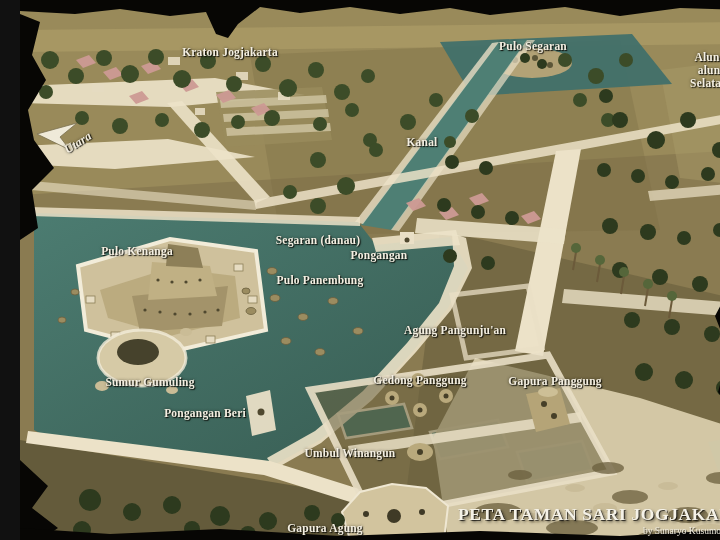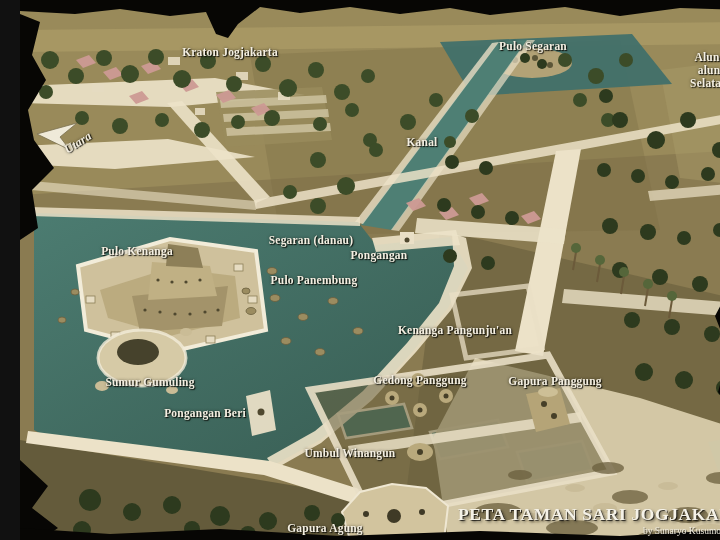--- a/index.html
+++ b/index.html
@@ -332,25 +332,25 @@
     <polygon points="17,134 57,123 40,137 50,150" fill="#efead9" stroke="#7a7050" stroke-width=".8"></polygon>
   </svg>
 
   <div class="labels">
     <div class="map-label" style="left:210px;top:52px">Kraton Jogjakarta</div>
     <div class="map-label" style="left:513px;top:46px">Pulo Segaran</div>
     <div class="map-label two-line" style="left:689px;top:70px">Alun-alun
 Selatan</div>
     <div class="map-label compass-label" style="left:58px;top:143px">Utara</div>
     <div class="map-label italic" style="left:402px;top:142px">Kanal</div>
-    <div class="map-label italic" style="left:291px;top:240px">Segaran (danau)</div>
+    <div class="map-label italic" style="left:298px;top:240px">Segaran (danau)</div>
     <div class="map-label" style="left:359px;top:255px">Pongangan</div>
     <div class="map-label" style="left:117px;top:251px">Pulo Kenanga</div>
-    <div class="map-label" style="left:294px;top:280px">Pulo Panembung</div>
-    <div class="map-label" style="left:435px;top:330px">Kenanga Pangunju'an</div>
+    <div class="map-label" style="left:300px;top:280px">Pulo Panembung</div>
+    <div class="map-label" style="left:435px;top:330px">Agung Pangunju'an</div>
     <div class="map-label" style="left:400px;top:380px">Gedong Panggung</div>
     <div class="map-label" style="left:535px;top:381px">Gapura Panggung</div>
     <div class="map-label" style="left:130px;top:382px">Sumur Gumuling</div>
     <div class="map-label" style="left:185px;top:413px">Pongangan Beri</div>
     <div class="map-label" style="left:330px;top:453px">Umbul Winangun</div>
     <div class="map-label" style="left:305px;top:528px">Gapura Agung</div>
     <div class="map-title" style="left:587px;top:514px">PETA TAMAN SARI JOGJAKARTA</div>
     <div class="map-credit" style="left:662px;top:531px">by Sunaryo Kusumo</div>
   </div>
 

